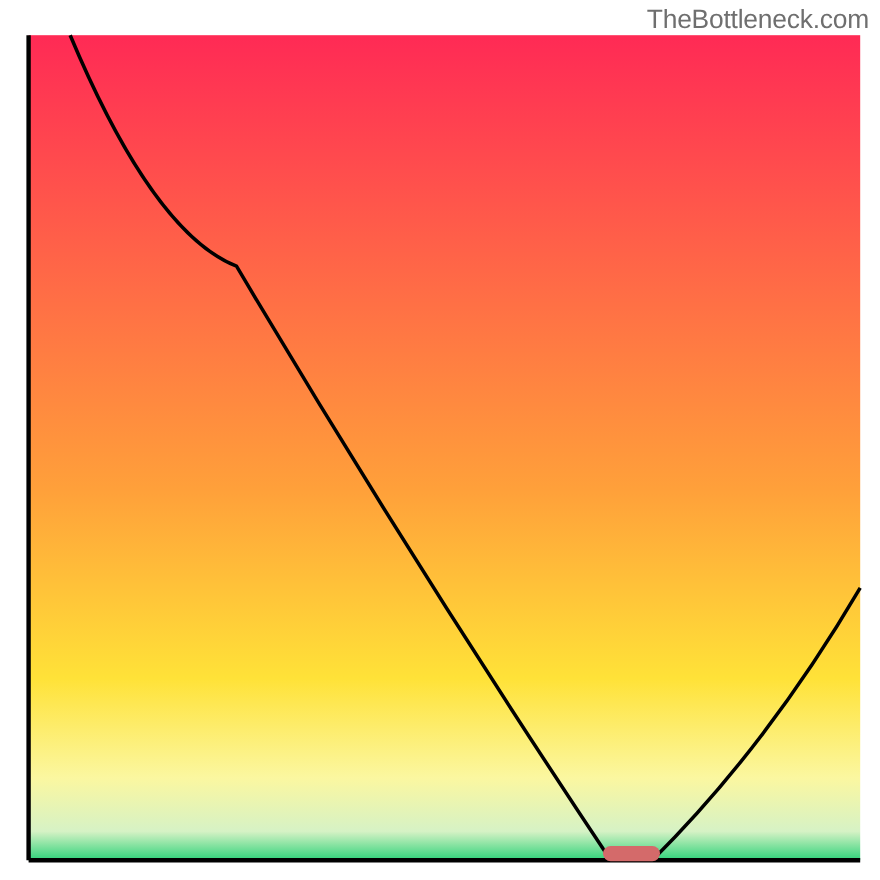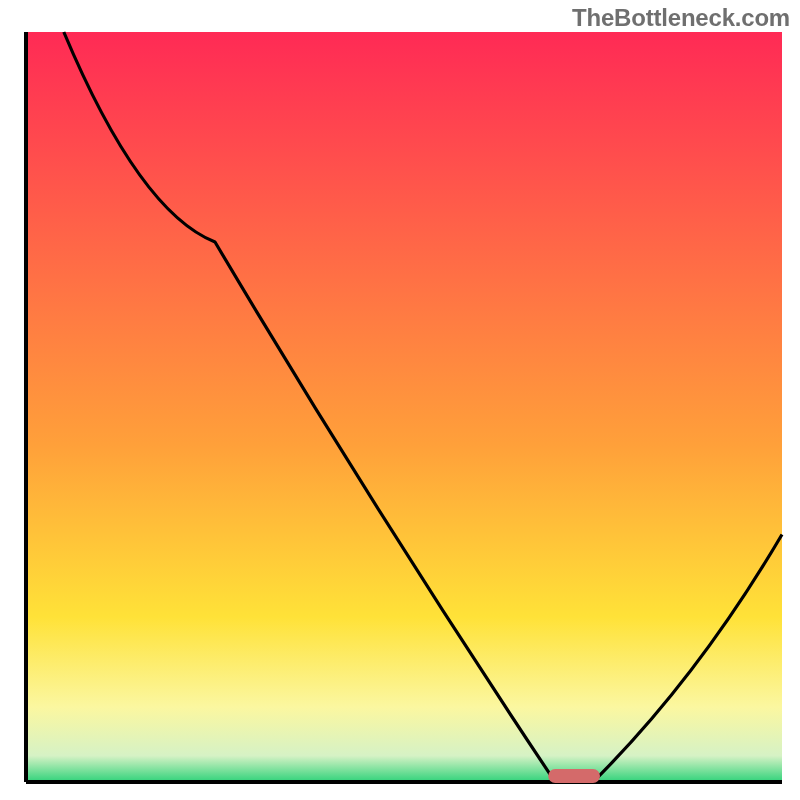--- a/index.html
+++ b/index.html
@@ -13,21 +13,21 @@
   .container {
     position: relative;
     width: 800px;
     height: 800px;
   }
   .watermark {
     position: absolute;
     top: 4px;
     right: 10px;
     font-size: 24px;
-    font-weight: 700;
+    font-weight: 400;
     color: #6f6f6f;
     letter-spacing: -0.2px;
   }
   svg {
     position: absolute;
     top: 0;
     left: 0;
   }
 </style>
 </head>

